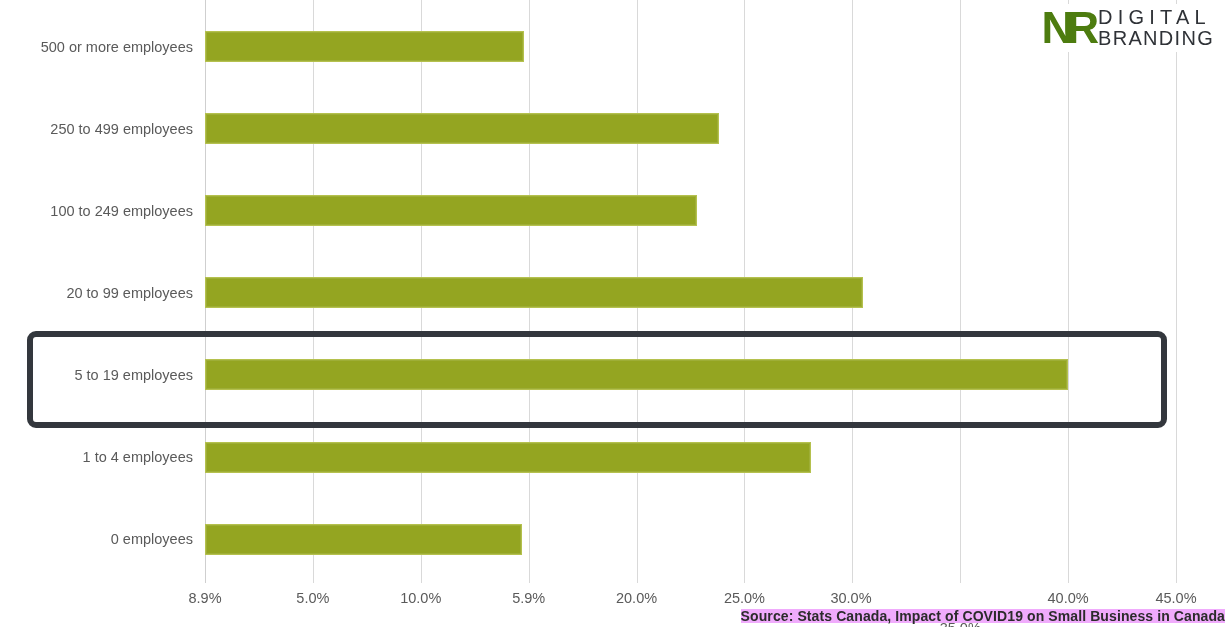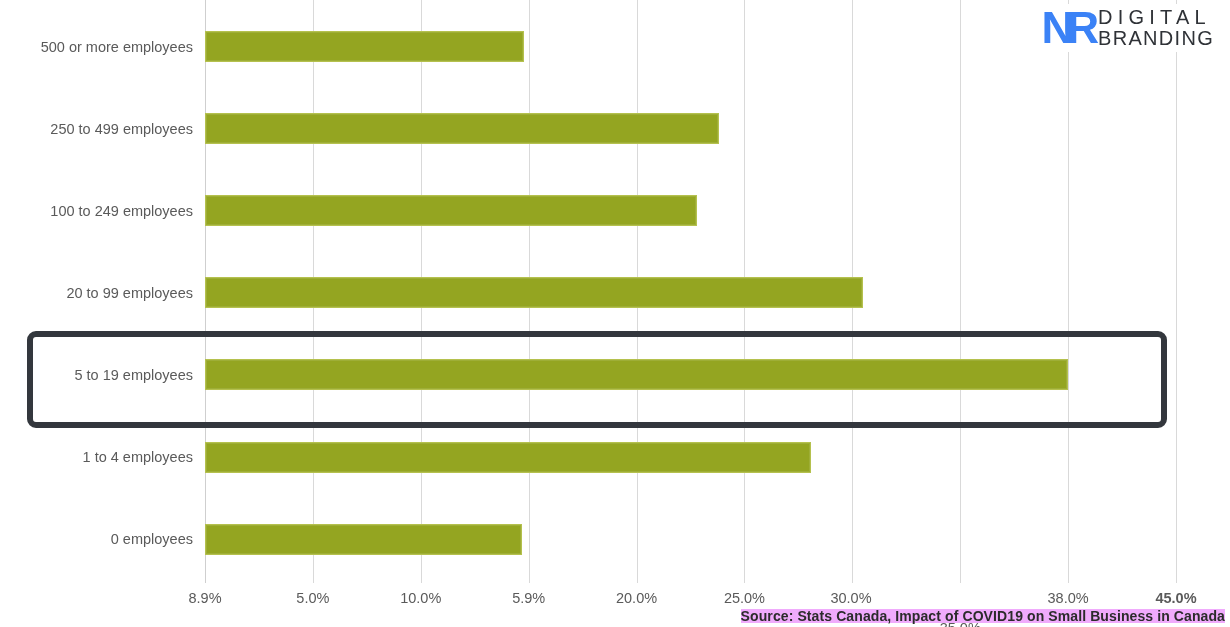--- a/index.html
+++ b/index.html
@@ -29,21 +29,21 @@
     z-index: 40;
     background: #ffffff;
     padding: 2px 2px 2px 8px;
   }
   #logo .monogram {
     font-family: "Liberation Sans", sans-serif;
     font-weight: bold;
     font-size: 44px;
     line-height: 44px;
     letter-spacing: -7px;
-    color: #3b82f6;
+    color: #4d7c0f;
     margin-right: 6px;
     transform: scaleX(1.02);
   }
   #logo .wordmark {
     display: flex;
     flex-direction: column;
     justify-content: center;
     color: #2f3237;
     font-family: "Liberation Sans", sans-serif;
     font-weight: 500;
@@ -187,21 +187,21 @@
 
   <div id="xticks">
       <div class="xtick" style="left: 205px;">8.9%</div>
       <div class="xtick" style="left: 312.889px;">5.0%</div>
       <div class="xtick" style="left: 420.778px;">10.0%</div>
       <div class="xtick" style="left: 528.667px;">5.9%</div>
       <div class="xtick" style="left: 636.556px;">20.0%</div>
       <div class="xtick" style="left: 744.444px;">25.0%</div>
       <div class="xtick" style="left: 851px;">30.0%</div>
       <div class="xtick" style="left: 960.222px; margin-top: 30px;">35.0%</div>
-      <div class="xtick" style="left: 1068.11px;">38.0%</div>
-      <div class="xtick" style="left: 1176px; font-weight: bold;">45.0%</div>
+      <div class="xtick" style="left: 1068.11px;">40.0%</div>
+      <div class="xtick" style="left: 1176px;">45.0%</div>
     </div>
 
   <div id="highlight"></div>
 
   <div id="source">Source: Stats Canada, Impact of COVID19 on Small Business in Canada</div>
 
 </div>
 
 </body></html>

